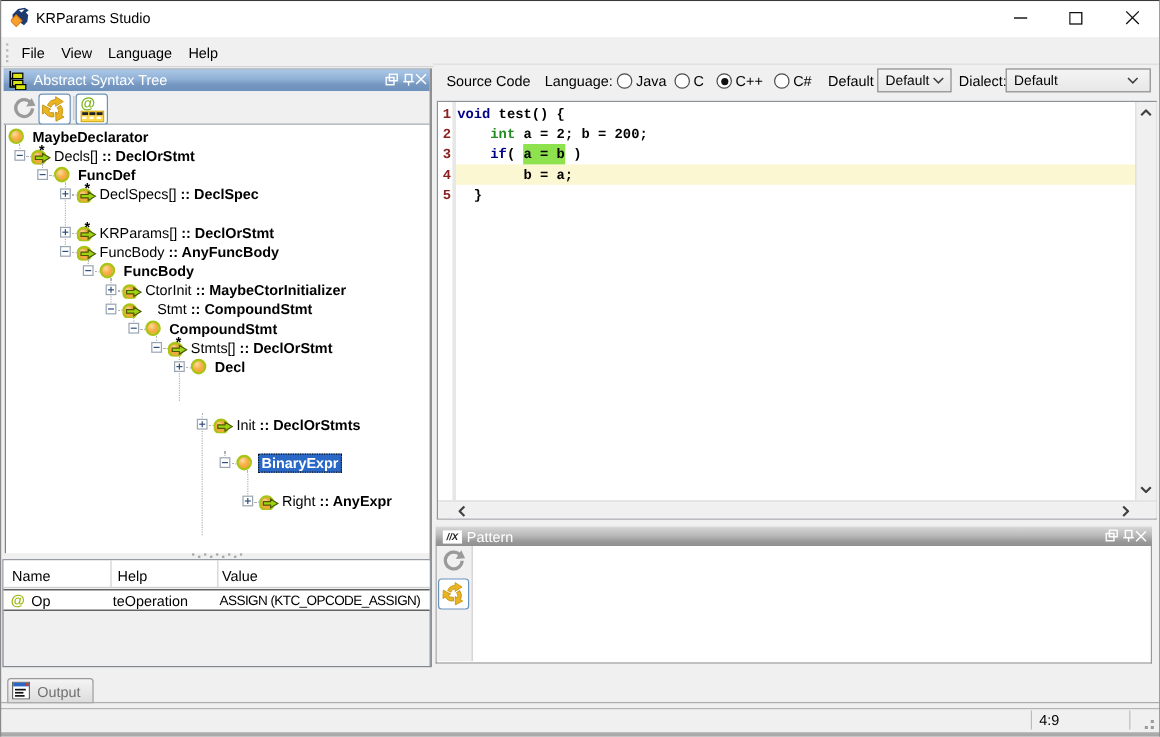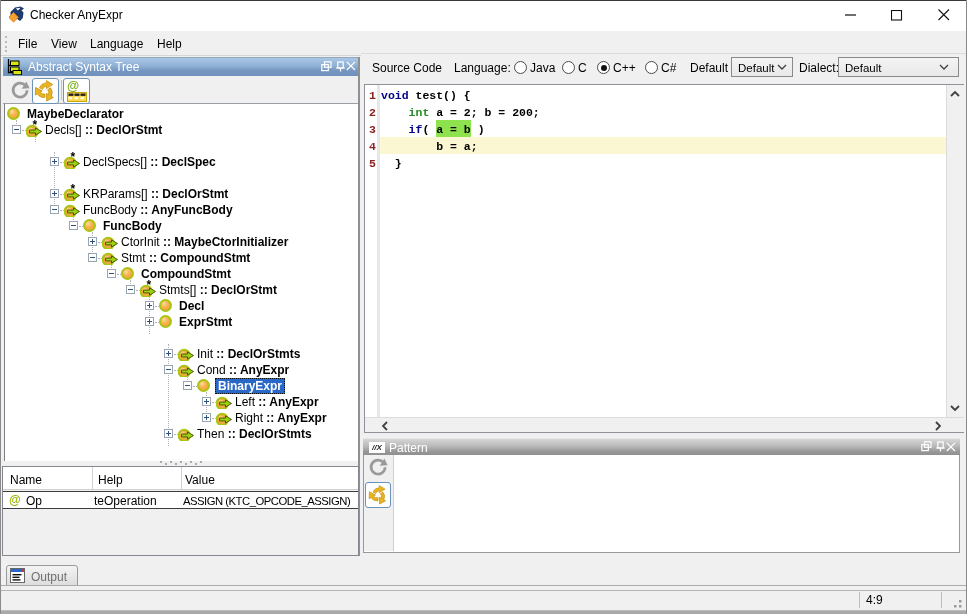--- a/index.html
+++ b/index.html
@@ -62,21 +62,21 @@
 #patbtn{position:absolute;left:1px;top:27px;width:26px;height:26px;background:#fff;border:1px solid #6a93bb;border-radius:3px}
 
 #outtab{left:6px;top:565px;width:72px;height:21px;background:linear-gradient(#f4f4f4,#dddddd);border:1px solid #9a9a9a;border-radius:3px 3px 0 0}
 #tabline{left:1px;top:585px;width:965px;height:1px;background:#ababab}
 #sline{left:0;top:590px;width:967px;height:1px;background:#b4b4b4}
 .ssep{top:592px;width:1px;height:16px;background:#bdbdbd}
 </style></head>
 <body>
 <div class="a" id="topedge"></div>
 <div class="a" id="titlebar"></div>
-<div class="a" id="apptitle">Checker AnyExpr</div>
+<div class="a" id="apptitle">KRParams Studio</div>
 <svg class="a" style="left:9px;top:6px" width="16" height="18" viewBox="0 0 16 18">
   <path d="M1.5 6 L6 1.5 L11.5 0.5 L15 2.5 L12.5 4.5 L14.5 6.5 L13.8 12 L11 15 L7.5 12.5 L5 13.5 L1.5 9.5 Z" fill="#1e3a6e"></path>
   <path d="M6.8 2.6 L11.6 1.8 L9 4.4 Z" fill="#fff"></path>
   <path d="M4.5 6.5 L9.3 11.3 L4.5 16.1 L-0.3 11.3 Z" fill="#f6a02d" stroke="#e07b10" stroke-width="0.9"></path>
 </svg>
 <svg class="a" style="left:845px;top:14px" width="14" height="2">
     <rect width="11" height="1.2" y="0.4" fill="#111"></rect>
   </svg>
 <svg class="a" style="left:891px;top:10px" width="12" height="11">
     <rect x="0.5" y="0.5" width="10" height="9.5" fill="none" stroke="#111" stroke-width="1.1"></rect>
@@ -160,20 +160,28 @@
       </span>
       <span class="hln" style="left:17px"></span>
       <svg class="a" style="left:21px;top:-2px" width="17" height="17" viewBox="0 -3 17 14">
         <circle cx="6.2" cy="7" r="5.7" fill="#f2a93b" stroke="#a9c414" stroke-width="2"></circle>
         <circle cx="4.8" cy="5.2" r="2.2" fill="#f8cd8a" opacity="0.8"></circle>
         <path d="M3.5 5.6 L9.5 5.6 L9.5 3.4 L15.5 7 L9.5 10.6 L9.5 8.4 L3.5 8.4 Z" fill="#9ed313" stroke="#4c5a00" stroke-width="1"></path>
         <text x="6.5" y="4.5" font-size="12" font-weight="bold" fill="#000">*</text>
       </svg>
       <span class="tx" style="left:40px">Decls[]<b> :: DeclOrStmt</b></span>
     </div>
+<div class="trow" style="top:34px">
+      <span class="exp" style="left:26px">
+        <i></i>
+      </span>
+      <span class="hln" style="left:36px"></span>
+      <span class="ball" style="left:40px"></span>
+      <span class="tx" style="left:60px"><b>FuncDef</b></span>
+    </div>
 <div class="trow" style="top:50px">
       <span class="exp" style="left:45px">
         <i></i>
         <u></u>
       </span>
       <span class="hln" style="left:55px"></span>
       <svg class="a" style="left:59px;top:-2px" width="17" height="17" viewBox="0 -3 17 14">
         <circle cx="6.2" cy="7" r="5.7" fill="#f2a93b" stroke="#a9c414" stroke-width="2"></circle>
         <circle cx="4.8" cy="5.2" r="2.2" fill="#f8cd8a" opacity="0.8"></circle>
         <path d="M3.5 5.6 L9.5 5.6 L9.5 3.4 L15.5 7 L9.5 10.6 L9.5 8.4 L3.5 8.4 Z" fill="#9ed313" stroke="#4c5a00" stroke-width="1"></path>
@@ -231,21 +239,21 @@
 <div class="trow" style="top:146px">
       <span class="exp" style="left:83px">
         <i></i>
       </span>
       <span class="hln" style="left:93px"></span>
       <svg class="a" style="left:97px;top:-2px" width="17" height="17" viewBox="0 -3 17 14">
         <circle cx="6.2" cy="7" r="5.7" fill="#f2a93b" stroke="#a9c414" stroke-width="2"></circle>
         <circle cx="4.8" cy="5.2" r="2.2" fill="#f8cd8a" opacity="0.8"></circle>
         <path d="M3.5 5.6 L9.5 5.6 L9.5 3.4 L15.5 7 L9.5 10.6 L9.5 8.4 L3.5 8.4 Z" fill="#9ed313" stroke="#4c5a00" stroke-width="1"></path>
       </svg>
-      <span class="tx" style="left:116px">Stmt<b> :: CompoundStmt</b></span>
+      <span class="tx" style="left:126px">Stmt<b> :: CompoundStmt</b></span>
     </div>
 <div class="trow" style="top:162px">
       <span class="exp" style="left:102px">
         <i></i>
       </span>
       <span class="hln" style="left:112px"></span>
       <span class="ball" style="left:116px"></span>
       <span class="tx" style="left:136px"><b>CompoundStmt</b></span>
     </div>
 <div class="trow" style="top:178px">
@@ -263,100 +271,53 @@
     </div>
 <div class="trow" style="top:194px">
       <span class="exp" style="left:140px">
         <i></i>
         <u></u>
       </span>
       <span class="hln" style="left:150px"></span>
       <span class="ball" style="left:154px"></span>
       <span class="tx" style="left:174px"><b>Decl</b></span>
     </div>
-<div class="trow" style="top:210px">
-      <span class="exp" style="left:140px">
-        <i></i>
-        <u></u>
-      </span>
-      <span class="hln" style="left:150px"></span>
-      <span class="ball" style="left:154px"></span>
-      <span class="tx" style="left:174px"><b>ExprStmt</b></span>
-    </div>
 <div class="trow" style="top:242px">
       <span class="exp" style="left:159px">
         <i></i>
         <u></u>
       </span>
       <span class="hln" style="left:169px"></span>
       <svg class="a" style="left:173px;top:-2px" width="17" height="17" viewBox="0 -3 17 14">
         <circle cx="6.2" cy="7" r="5.7" fill="#f2a93b" stroke="#a9c414" stroke-width="2"></circle>
         <circle cx="4.8" cy="5.2" r="2.2" fill="#f8cd8a" opacity="0.8"></circle>
         <path d="M3.5 5.6 L9.5 5.6 L9.5 3.4 L15.5 7 L9.5 10.6 L9.5 8.4 L3.5 8.4 Z" fill="#9ed313" stroke="#4c5a00" stroke-width="1"></path>
       </svg>
       <span class="tx" style="left:192px">Init<b> :: DeclOrStmts</b></span>
-    </div>
-<div class="trow" style="top:258px">
-      <span class="exp" style="left:159px">
-        <i></i>
-      </span>
-      <span class="hln" style="left:169px"></span>
-      <svg class="a" style="left:173px;top:-2px" width="17" height="17" viewBox="0 -3 17 14">
-        <circle cx="6.2" cy="7" r="5.7" fill="#f2a93b" stroke="#a9c414" stroke-width="2"></circle>
-        <circle cx="4.8" cy="5.2" r="2.2" fill="#f8cd8a" opacity="0.8"></circle>
-        <path d="M3.5 5.6 L9.5 5.6 L9.5 3.4 L15.5 7 L9.5 10.6 L9.5 8.4 L3.5 8.4 Z" fill="#9ed313" stroke="#4c5a00" stroke-width="1"></path>
-      </svg>
-      <span class="tx" style="left:192px">Cond<b> :: AnyExpr</b></span>
     </div>
 <div class="trow" style="top:274px">
       <span class="exp" style="left:178px">
         <i></i>
       </span>
       <span class="hln" style="left:188px"></span>
       <span class="ball" style="left:192px"></span>
       <span class="sel" style="left:210px">BinaryExpr</span>
     </div>
-<div class="trow" style="top:290px">
+<div class="trow" style="top:306px">
       <span class="exp" style="left:197px">
         <i></i>
         <u></u>
       </span>
       <span class="hln" style="left:207px"></span>
       <svg class="a" style="left:211px;top:-2px" width="17" height="17" viewBox="0 -3 17 14">
         <circle cx="6.2" cy="7" r="5.7" fill="#f2a93b" stroke="#a9c414" stroke-width="2"></circle>
         <circle cx="4.8" cy="5.2" r="2.2" fill="#f8cd8a" opacity="0.8"></circle>
         <path d="M3.5 5.6 L9.5 5.6 L9.5 3.4 L15.5 7 L9.5 10.6 L9.5 8.4 L3.5 8.4 Z" fill="#9ed313" stroke="#4c5a00" stroke-width="1"></path>
       </svg>
-      <span class="tx" style="left:230px">Left<b> :: AnyExpr</b></span>
-    </div>
-<div class="trow" style="top:306px">
-      <span class="exp" style="left:197px">
-        <i></i>
-        <u></u>
-      </span>
-      <span class="hln" style="left:207px"></span>
-      <svg class="a" style="left:211px;top:-2px" width="17" height="17" viewBox="0 -3 17 14">
-        <circle cx="6.2" cy="7" r="5.7" fill="#f2a93b" stroke="#a9c414" stroke-width="2"></circle>
-        <circle cx="4.8" cy="5.2" r="2.2" fill="#f8cd8a" opacity="0.8"></circle>
-        <path d="M3.5 5.6 L9.5 5.6 L9.5 3.4 L15.5 7 L9.5 10.6 L9.5 8.4 L3.5 8.4 Z" fill="#9ed313" stroke="#4c5a00" stroke-width="1"></path>
-      </svg>
       <span class="tx" style="left:230px">Right<b> :: AnyExpr</b></span>
-    </div>
-<div class="trow" style="top:322px">
-      <span class="exp" style="left:159px">
-        <i></i>
-        <u></u>
-      </span>
-      <span class="hln" style="left:169px"></span>
-      <svg class="a" style="left:173px;top:-2px" width="17" height="17" viewBox="0 -3 17 14">
-        <circle cx="6.2" cy="7" r="5.7" fill="#f2a93b" stroke="#a9c414" stroke-width="2"></circle>
-        <circle cx="4.8" cy="5.2" r="2.2" fill="#f8cd8a" opacity="0.8"></circle>
-        <path d="M3.5 5.6 L9.5 5.6 L9.5 3.4 L15.5 7 L9.5 10.6 L9.5 8.4 L3.5 8.4 Z" fill="#9ed313" stroke="#4c5a00" stroke-width="1"></path>
-      </svg>
-      <span class="tx" style="left:192px">Then<b> :: DeclOrStmts</b></span>
     </div>
 <div class="vln" style="left:11px;top:16px;height:6px"></div>
 <div class="vln" style="left:30px;top:32px;height:6px"></div>
 <div class="vln" style="left:49px;top:48px;height:54px"></div>
 <div class="vln" style="left:68px;top:112px;height:6px"></div>
 <div class="vln" style="left:87px;top:128px;height:22px"></div>
 <div class="vln" style="left:106px;top:160px;height:6px"></div>
 <div class="vln" style="left:125px;top:176px;height:6px"></div>
 <div class="vln" style="left:144px;top:192px;height:38px"></div>
 <div class="vln" style="left:163px;top:240px;height:102px"></div>

